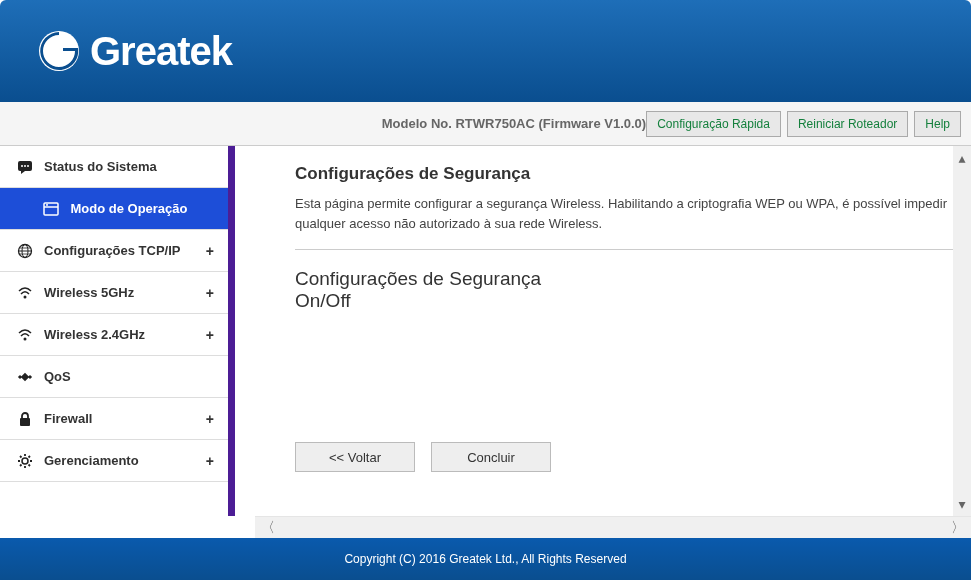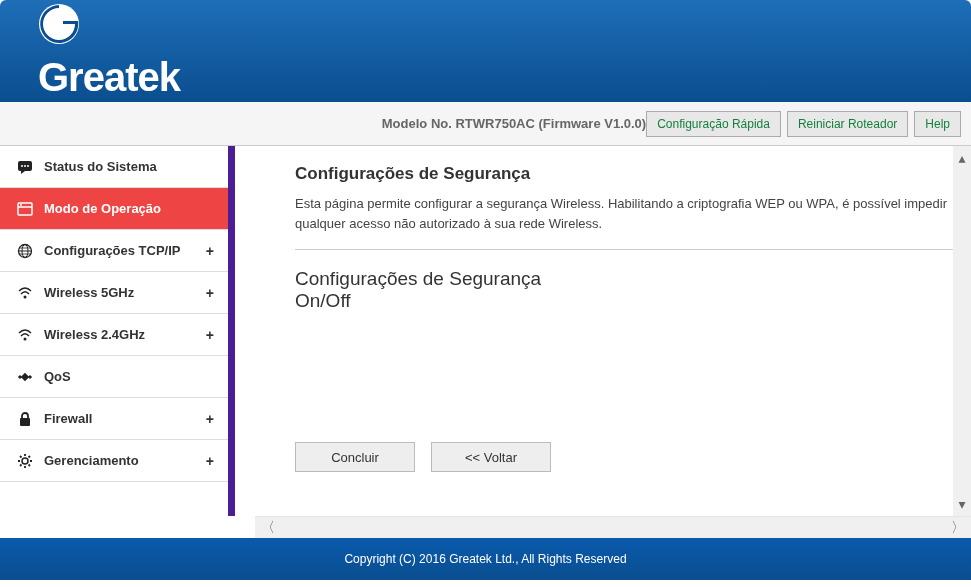--- a/index.html
+++ b/index.html
@@ -7,21 +7,21 @@
     
     .header {
       background: linear-gradient(to bottom, #1e6eb8 0%, #0a4e8f 100%);
       height: 102px;
       display: flex;
       align-items: center;
       padding-left: 38px;
       border-top-left-radius: 6px;
       border-top-right-radius: 6px;
     }
-    .logo { display: flex; gap: 10px; flex-direction: column; }
+    .logo { display: flex; align-items: center; gap: 10px; }
     .logo-text { color: #fff; font-size: 40px; font-weight: bold; letter-spacing: -1px; }
     
     .info-bar {
       background: #f5f5f5;
       border-bottom: 1px solid #ccc;
       height: 44px;
       display: flex;
       align-items: center;
       justify-content: flex-end;
       padding: 0 10px 0 18px;
@@ -51,21 +51,21 @@
       display: flex;
       align-items: center;
       height: 42px;
       padding: 0 14px;
       border-bottom: 1px solid #ddd;
       cursor: pointer;
       font-weight: bold;
       font-size: 13px;
       position: relative;
     }
-    .menu-item.active { background: #ef4444; color: #fff; }
+    .menu-item.active { background: #1d4ed8; color: #fff; justify-content: center; }
     .menu-item .icon { width: 22px; display: inline-flex; justify-content: center; margin-right: 8px; }
     .menu-item .expand { position: absolute; right: 14px; font-size: 14px; color: #333; }
     
     .content-area {
       flex: 1;
       position: relative;
       overflow: hidden;
     }
     .content-scroll {
       overflow: auto;
@@ -284,22 +284,22 @@
       <div class="content-inner">
         <h2 class="page-title">Configurações de Segurança</h2>
         <p class="page-desc">Esta página permite configurar a segurança Wireless. Habilitando a criptografia WEP ou WPA, é possível impedir qualquer acesso não autorizado à sua rede Wireless.</p>
         <hr class="divider">
 
         <div class="field-row">
           <span class="field-label">Configurações de Segurança On/Off</span>
         </div>
 
         <div class="action-buttons">
+          <button class="btn">&lt;&lt; Voltar</button>
           <button class="btn">Concluir</button>
-          <button class="btn">&lt;&lt; Voltar</button>
         </div>
       </div>
     </div>
     <div class="scrollbar-v">
       <span class="scroll-arrow">▴</span>
       <span class="scroll-arrow">▾</span>
     </div>
   </div>
 </div>
 

